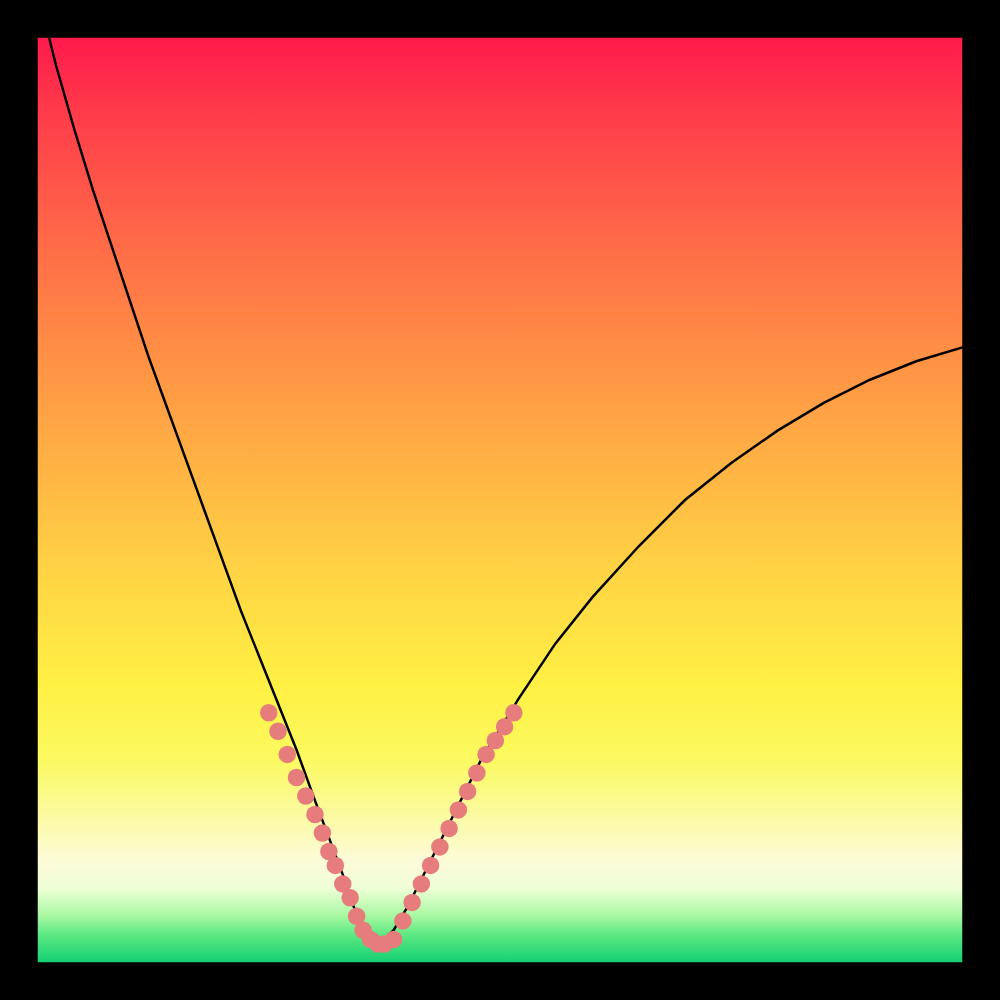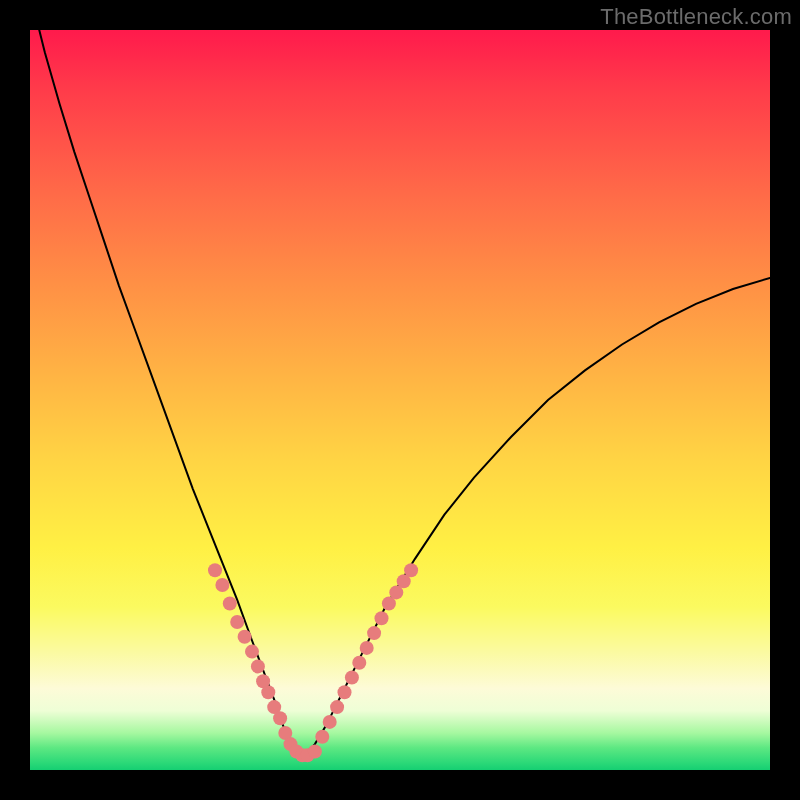--- a/index.html
+++ b/index.html
@@ -69,21 +69,20 @@
     font-size: 22px;
     letter-spacing: 0.2px;
     font-weight: 500;
     user-select: none;
   }
 </style>
 </head>
 <body>
 
 <div class="frame">
-  <div class="watermark">TheBottleneck.com</div>
 
   <div class="plot-area">
     <div class="gradient"></div>
     <svg class="curve" viewBox="0 0 740 740" preserveAspectRatio="none">
       <path id="curve-left" fill="none" stroke-width="2" stroke-linecap="round" d="M0.00 -37.00 L14.80 22.20 L29.60 74.00 L44.40 122.10 L59.20 166.50 L74.00 210.90 L88.80 255.30 L103.60 296.00 L118.40 336.70 L133.20 377.40 L148.00 418.10 L162.80 458.80 L177.60 495.80 L192.40 532.80 L207.20 569.80 L222.00 610.50 L233.10 640.10 L244.20 669.70 L251.60 691.90 L259.00 710.40 L266.40 721.50" stroke="#000000"></path>
       <path id="curve-right" fill="none" stroke-width="2" stroke-linecap="round" d="M266.40 725.20 L273.80 725.20 L284.90 714.10 L296.00 695.60 L310.80 666.00 L333.00 621.60 L355.20 577.20 L384.80 529.10 L414.40 484.70 L444.00 447.70 L481.00 407.00 L518.00 370.00 L555.00 340.40 L592.00 314.50 L629.00 292.30 L666.00 273.80 L703.00 259.00 L740.00 247.90" stroke="#000000"></path>
       <g id="markers">
           <circle cx="185.00" cy="540.20" r="7" fill="#e77c7c" stroke="#e77c7c" stroke-width="0"></circle>
           <circle cx="192.40" cy="555.00" r="7" fill="#e77c7c" stroke="#e77c7c" stroke-width="0"></circle>
           <circle cx="199.80" cy="573.50" r="7" fill="#e77c7c" stroke="#e77c7c" stroke-width="0"></circle>

